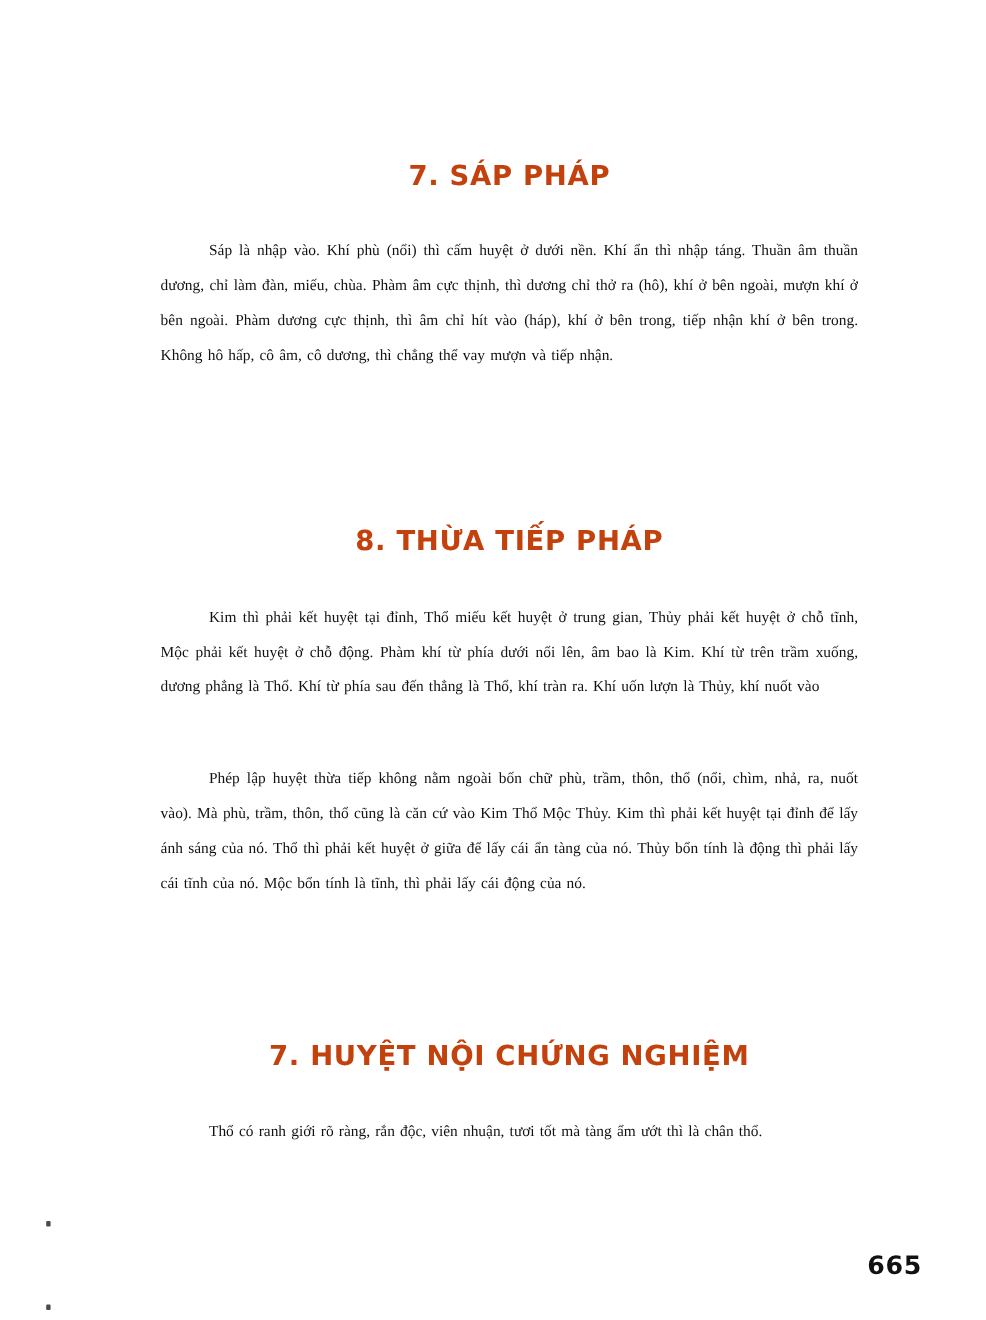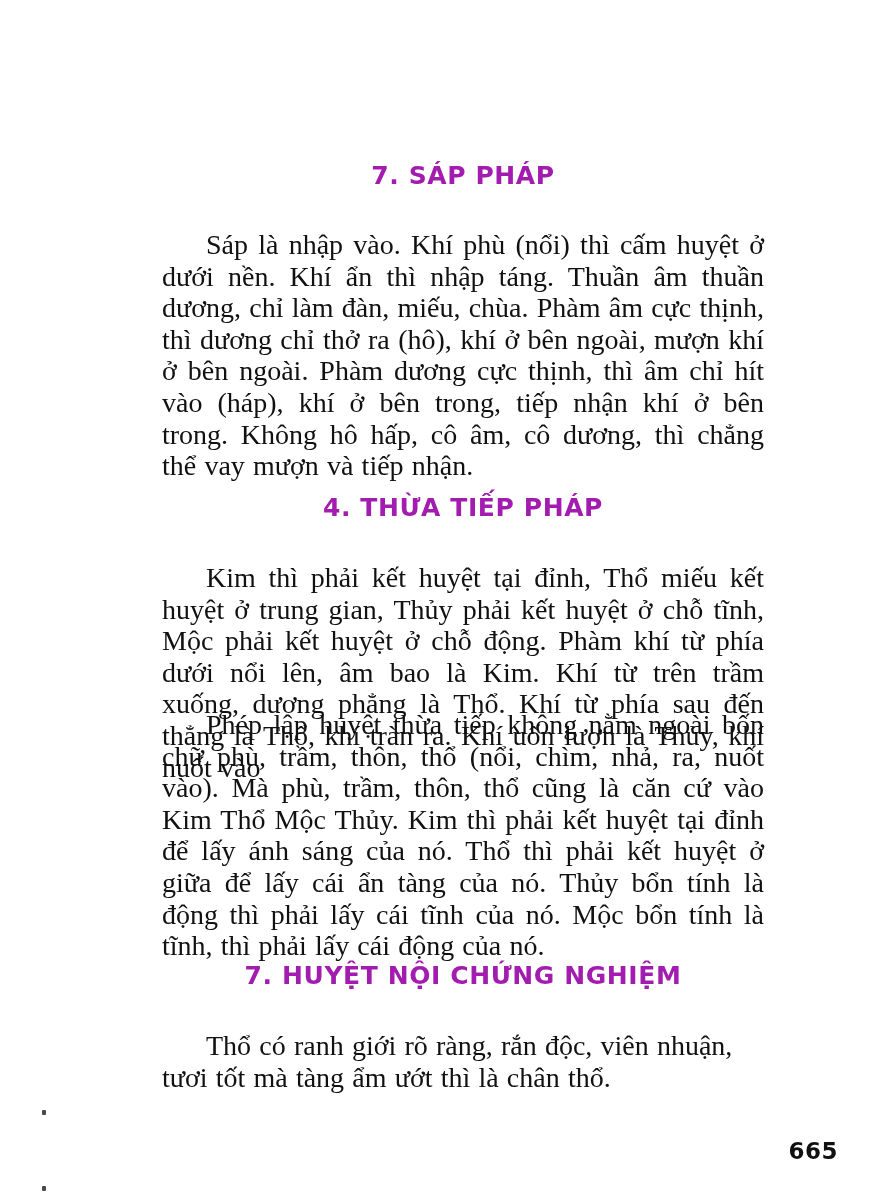--- a/index.html
+++ b/index.html
@@ -29,30 +29,30 @@
     top: 0;
     width: 634px;
   }
 
   .section-heading {
     text-align: center;
     font-family: "DejaVu Sans", "Liberation Sans", sans-serif;
     font-weight: 700;
     font-size: 25px;
     letter-spacing: 0.6px;
-    color: #a21caf;
-    margin: 16px;
+    color: #c2410c;
+    margin: 0;
     line-height: 1.2;
     -webkit-font-smoothing: none;
   }
 
   .body-par {
-    margin: 16px;
+    margin: 0;
     font-family: "Liberation Serif", "DejaVu Serif", serif;
-    font-size: 28px;
+    font-size: 14px;
     line-height: 31.6px;
     color: #111111;
     text-align: justify;
     text-justify: inter-word;
     word-spacing: 1.2px;
     text-indent: 44px;
   }
 
   .body-par.last-loose {
     text-align: left;
@@ -98,21 +98,21 @@
 
     <div class="blk-h7">
       <h2 class="section-heading">7. SÁP PHÁP</h2>
     </div>
 
     <div class="blk-p1">
       <p class="body-par">Sáp là nhập vào. Khí phù (nổi) thì cấm huyệt ở dưới nền. Khí ẩn thì nhập táng. Thuần âm thuần dương, chỉ làm đàn, miếu, chùa. Phàm âm cực thịnh, thì dương chỉ thở ra (hô), khí ở bên ngoài, mượn khí ở bên ngoài. Phàm dương cực thịnh, thì âm chỉ hít vào (háp), khí ở bên trong, tiếp nhận khí ở bên trong. Không hô hấp, cô âm, cô dương, thì chẳng thể vay mượn và tiếp nhận.</p>
     </div>
 
     <div class="blk-h8">
-      <h2 class="section-heading">4. THỪA TIẾP PHÁP</h2>
+      <h2 class="section-heading">8. THỪA TIẾP PHÁP</h2>
     </div>
 
     <div class="blk-p2">
       <p class="body-par">Kim thì phải kết huyệt tại đỉnh, Thổ miếu kết huyệt ở trung gian, Thủy phải kết huyệt ở chỗ tĩnh, Mộc phải kết huyệt ở chỗ động. Phàm khí từ phía dưới nổi lên, âm bao là Kim. Khí từ trên trầm xuống, dương phẳng là Thổ. Khí từ phía sau đến thẳng là Thổ, khí tràn ra. Khí uốn lượn là Thủy, khí nuốt vào</p>
     </div>
 
     <div class="blk-p3">
       <p class="body-par">Phép lập huyệt thừa tiếp không nằm ngoài bốn chữ phù, trầm, thôn, thổ (nổi, chìm, nhả, ra, nuốt vào). Mà phù, trầm, thôn, thổ cũng là căn cứ vào Kim Thổ Mộc Thủy. Kim thì phải kết huyệt tại đỉnh để lấy ánh sáng của nó. Thổ thì phải kết huyệt ở giữa để lấy cái ẩn tàng của nó. Thủy bổn tính là động thì phải lấy cái tĩnh của nó. Mộc bổn tính là tĩnh, thì phải lấy cái động của nó.</p>
     </div>
 

